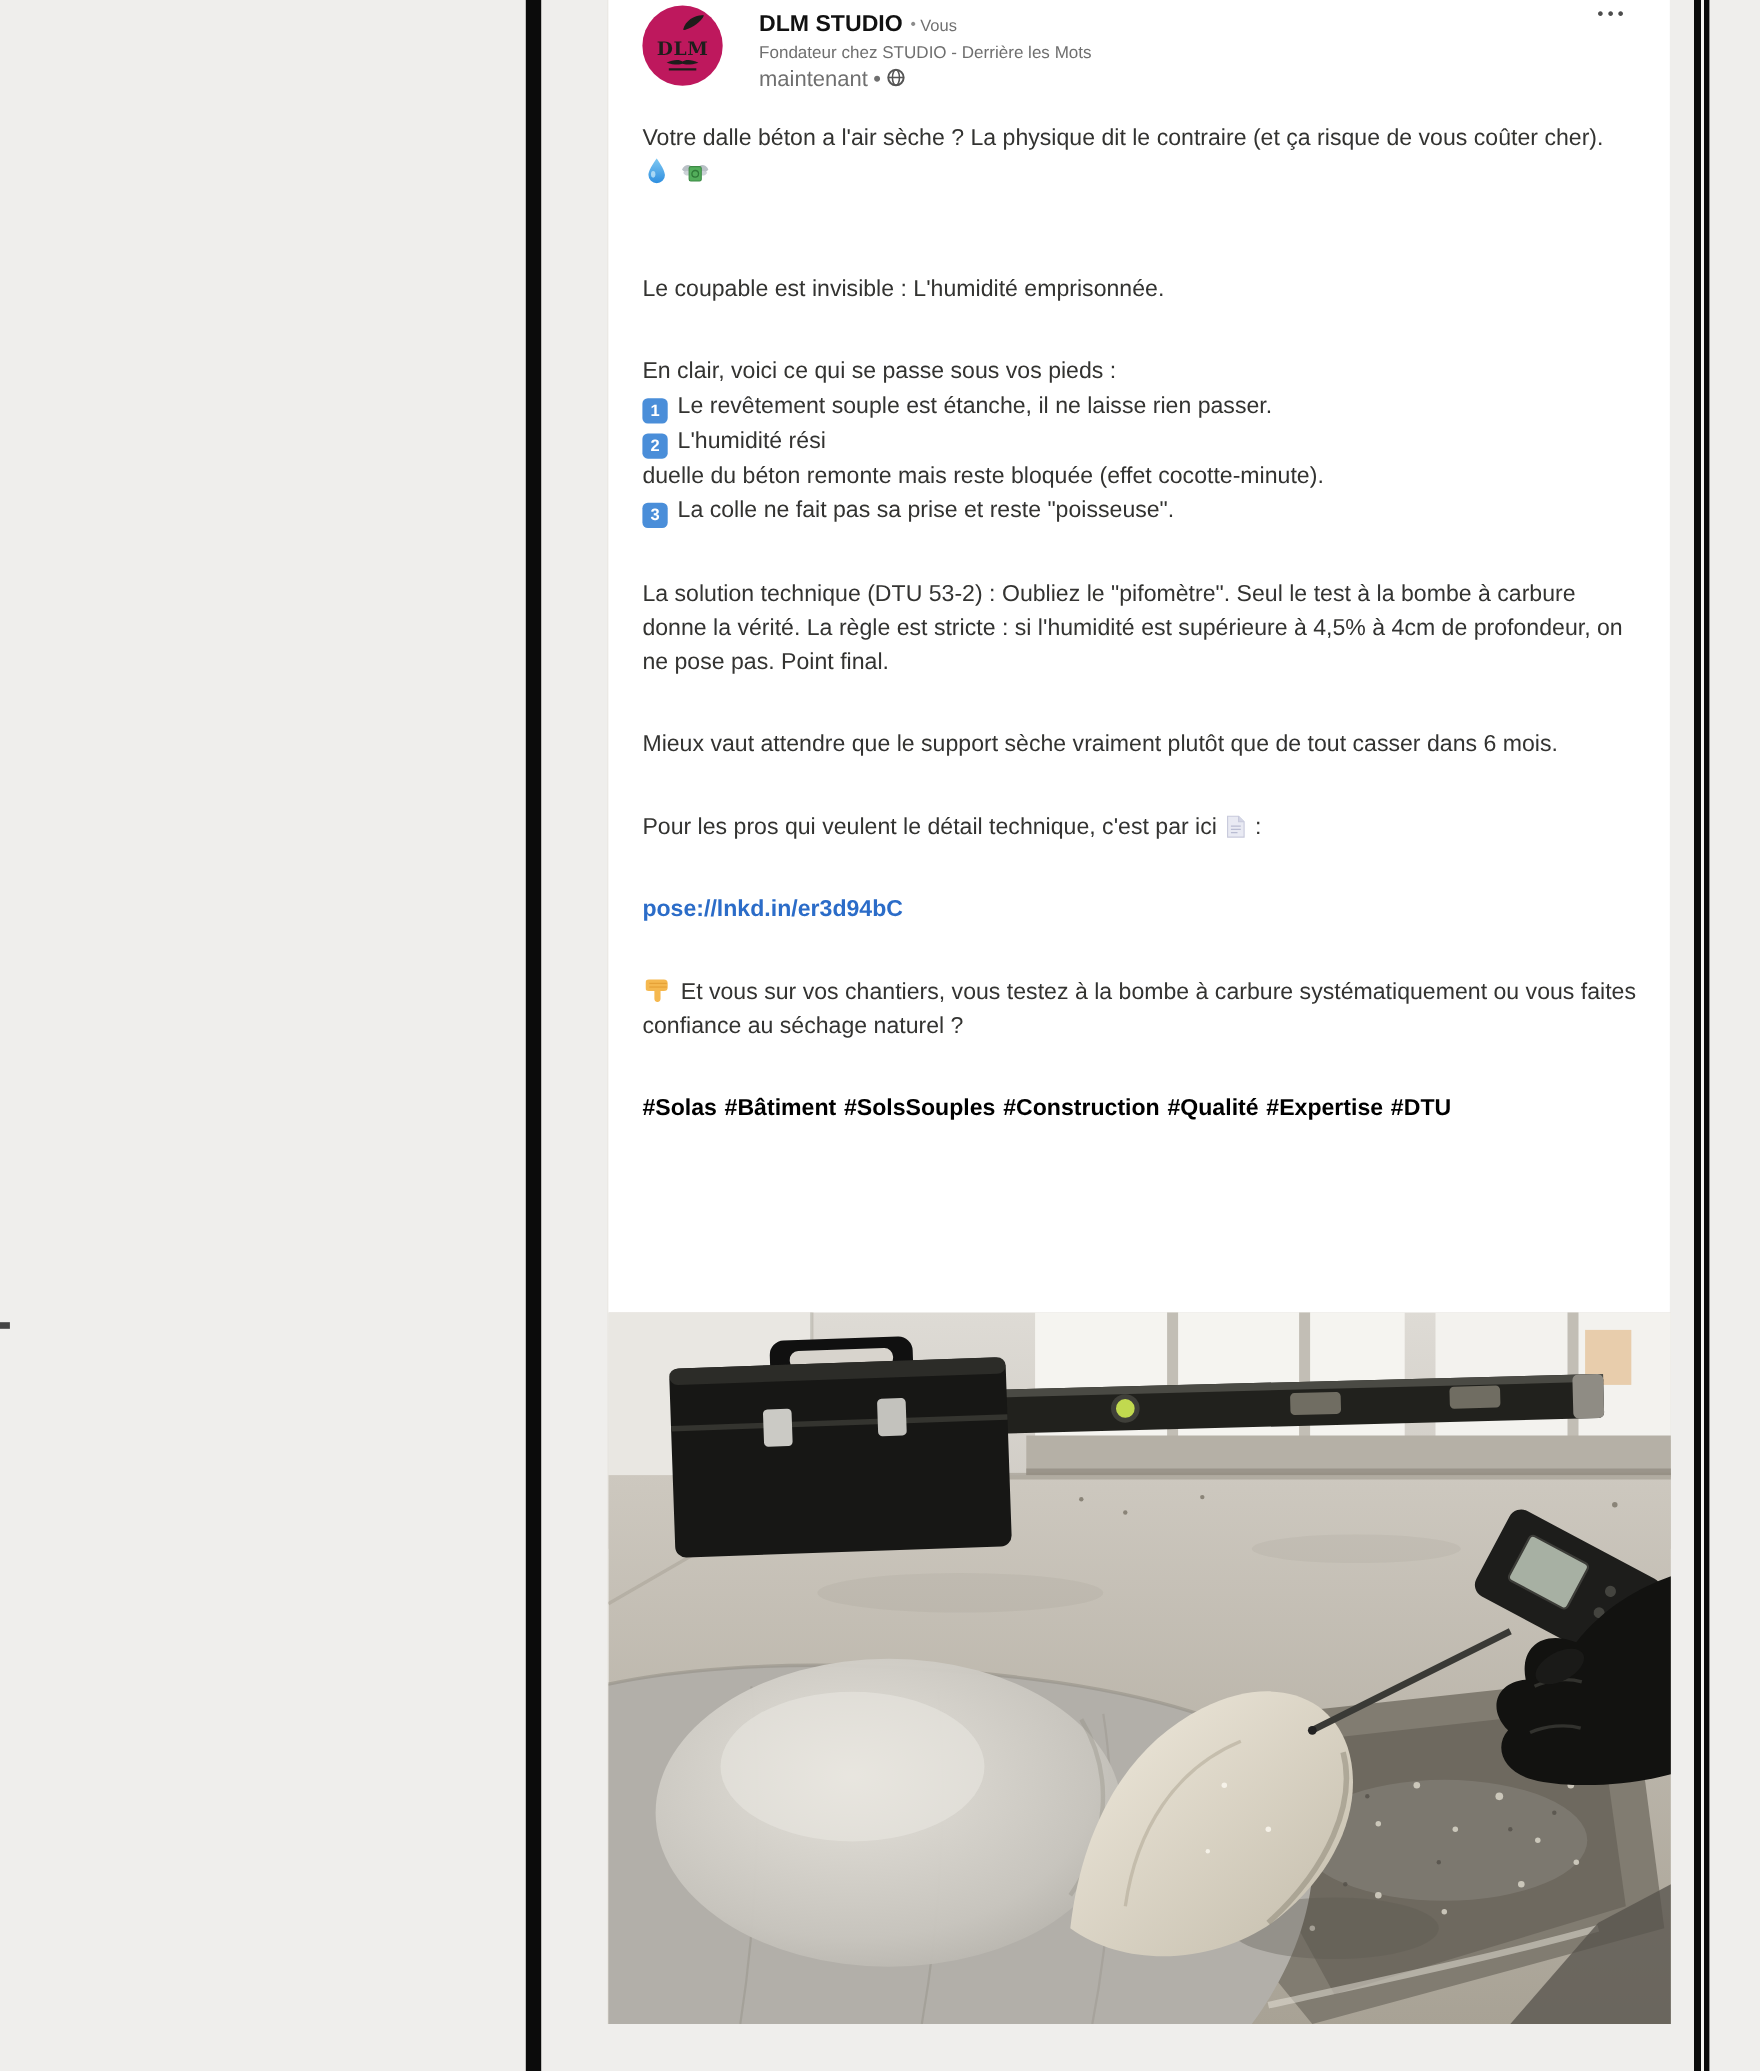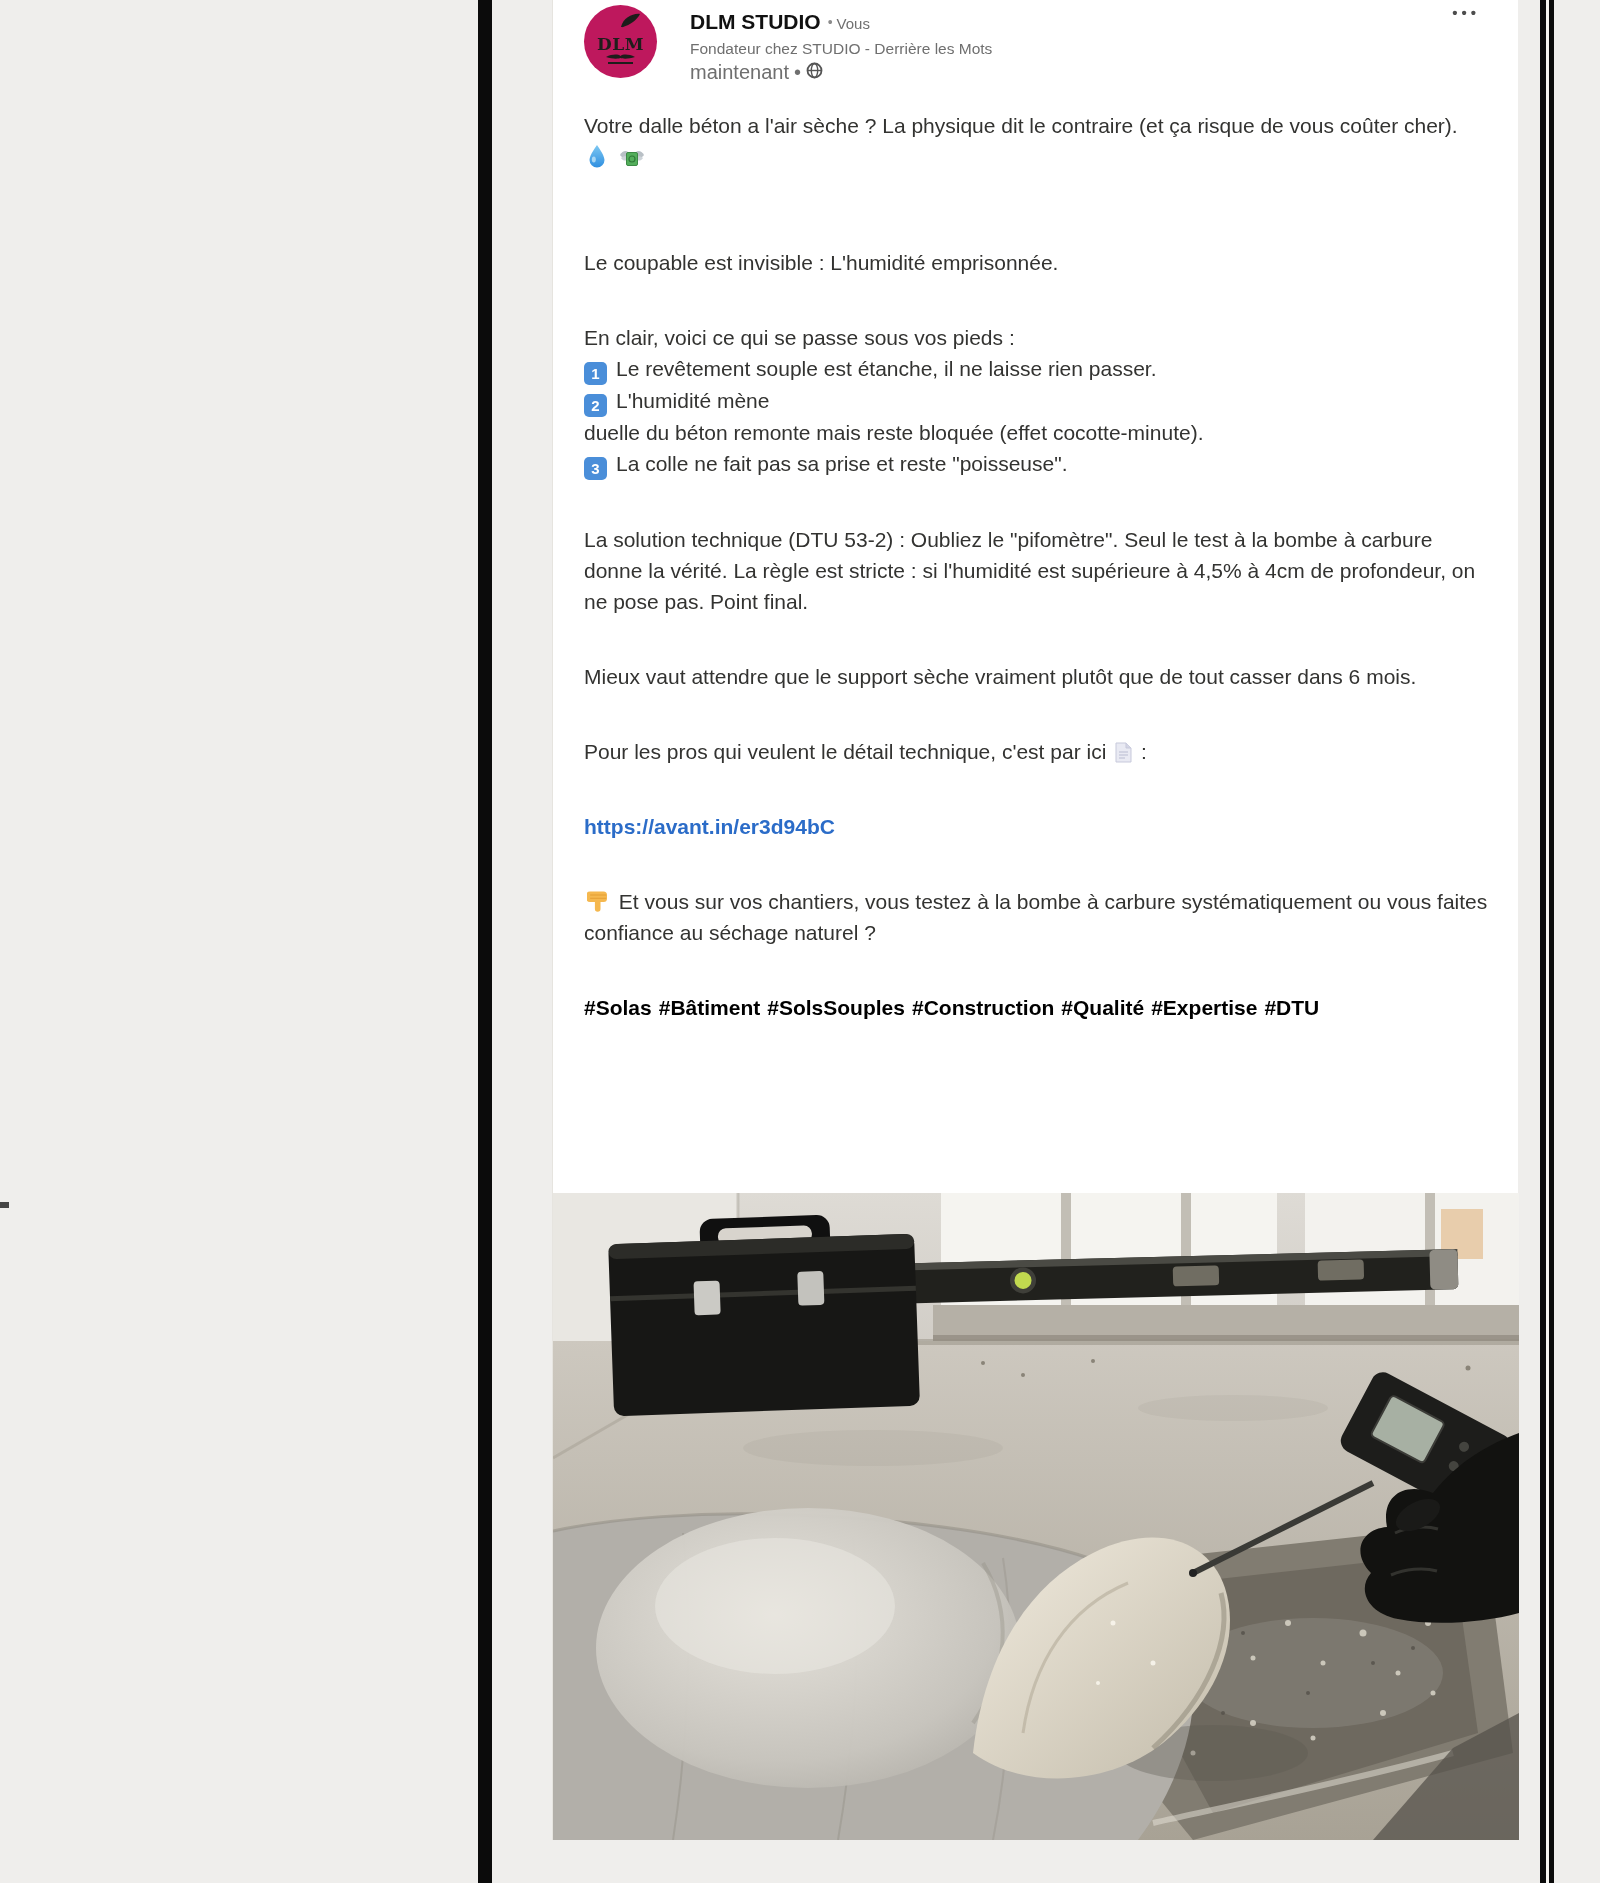--- a/index.html
+++ b/index.html
@@ -134,21 +134,21 @@
       </p>
 
       <p>
         <br>
         <span>Le coupable est invisible : L'humidité emprisonnée.</span>
       </p>
 
       <p>
         <span>En clair, voici ce qui se passe sous vos pieds :</span><br>
         <span class="keycap">1</span><span>Le revêtement souple est étanche, il ne laisse rien passer.</span><br>
-        <span class="keycap">2</span><span>L'humidité mène</span><br>
+        <span class="keycap">2</span><span>L'humidité rési</span><br>
         <span>duelle du béton remonte mais reste bloquée (effet cocotte-minute).</span><br>
         <span class="keycap">3</span><span>La colle ne fait pas sa prise et reste "poisseuse".</span>
       </p>
 
 
       <p>La solution technique (DTU 53-2) : Oubliez le "pifomètre". Seul le test à la bombe à carbure donne la vérité. La règle est stricte : si l'humidité est supérieure à 4,5% à 4cm de profondeur, on ne pose pas. Point final.</p>
 
       <p>Mieux vaut attendre que le support sèche vraiment plutôt que de tout casser dans 6 mois.</p>
 
       <p>
@@ -157,21 +157,21 @@
           <svg width="17" height="21" viewBox="0 0 17 21">
             <path d="M1 1 h10 l5 5 v14 h-15 Z" fill="#e9eaf3" stroke="#c7c9db" stroke-width="1"></path>
             <path d="M11 1 v5 h5" fill="#d4d6e6" stroke="#c7c9db" stroke-width="1"></path>
             <path d="M4 10 h9 M4 13 h9 M4 16 h6" stroke="#b9bcd2" stroke-width="1.2"></path>
           </svg>
         </span>
         <span>:</span>
       </p>
 
       <p class="link-line">
-        <a href="#">https://avant.in/er3d94bC</a>
+        <a href="#">pose://lnkd.in/er3d94bC</a>
       </p>
 
       <p>
         <span class="emo">
           <svg width="23" height="24" viewBox="0 0 23 24">
             <path d="M3 2.5 h13.5 a3.5 3.5 0 0 1 3.5 3.5 v3.5 a3.5 3.5 0 0 1 -3.5 3.5 h-3 l0 7 a2.8 2.8 0 0 1 -5.6 0 l0 -7 h-4.9 a3.5 3.5 0 0 1 -3.5 -3.5 v-3.5 a3.5 3.5 0 0 1 3.5 -3.5 Z" fill="#f5b84f"></path>
             <path d="M3.2 6 h16" stroke="#e0992f" stroke-width="1.2" opacity="0.7"></path>
             <path d="M3.2 9.3 h16" stroke="#e0992f" stroke-width="1.2" opacity="0.7"></path>
           </svg>
         </span>

